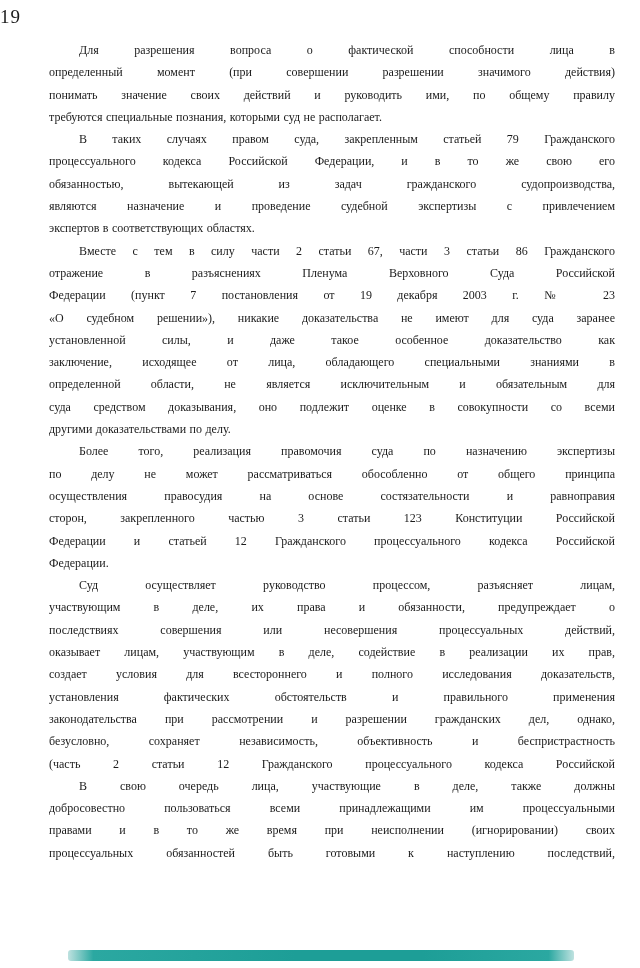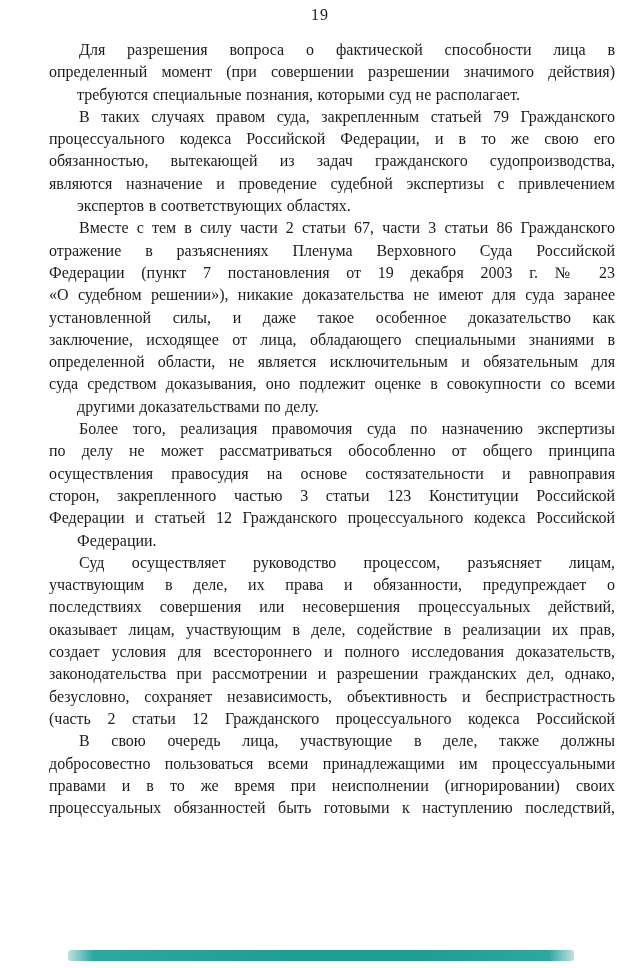--- a/index.html
+++ b/index.html
@@ -14,43 +14,42 @@
     background: #ffffff;
     overflow: hidden;
     font-family: "Liberation Serif", "DejaVu Serif", serif;
     color: #1b1b1b;
   }
   #page-number {
     position: absolute;
     top: 6px;
     left: 0;
     width: 100%;
-    text-align: center;
-    font-size: 16px;
+    font-size: 19px;
     letter-spacing: 1px;
   }
   #text-block {
     position: absolute;
     top: 39px;
     left: 49px;
     width: 566px;
-    font-size: 16px;
+    font-size: 12px;
     line-height: 22.3px;
     text-rendering: optimizeLegibility;
   }
   .paragraph { margin: 0; padding: 0; }
   .line {
     text-align: justify;
     text-align-last: justify;
     text-justify: inter-word;
     white-space: normal;
     word-spacing: 0.5px;
   }
   .line.first { text-indent: 30px; }
-  .line.last  { text-align-last: left; margin-left: 28px; }
+  .line.last  { text-align-last: left; }
   #footer-bar {
     position: absolute;
     top: 950px;
     left: 68px;
     width: 506px;
     height: 11px;
     border-radius: 3px;
     
   }
 </style>
@@ -58,20 +57,21 @@
 <body>
 
 <div id="page">
   <div id="page-number" data-bind="page.number">19</div>
 
   <div id="text-block">
 
   <div class="paragraph">
         <div class="line first">Для разрешения вопроса о фактической способности лица в</div>
         <div class="line">определенный момент (при совершении разрешении значимого действия)</div>
+        <div class="line">понимать значение своих действий и руководить ими, по общему правилу</div>
         <div class="line last">требуются специальные познания, которыми суд не располагает.</div>
       </div>
       <div class="paragraph">
         <div class="line first">В таких случаях правом суда, закрепленным статьей 79 Гражданского</div>
         <div class="line">процессуального кодекса Российской Федерации, и в то же свою его</div>
         <div class="line">обязанностью, вытекающей из задач гражданского судопроизводства,</div>
         <div class="line">являются назначение и проведение судебной экспертизы с привлечением</div>
         <div class="line last">экспертов в соответствующих областях.</div>
       </div>
       <div class="paragraph">
@@ -92,20 +92,21 @@
         <div class="line">сторон, закрепленного частью 3 статьи 123 Конституции Российской</div>
         <div class="line">Федерации и статьей 12 Гражданского процессуального кодекса Российской</div>
         <div class="line last">Федерации.</div>
       </div>
       <div class="paragraph">
         <div class="line first">Суд осуществляет руководство процессом, разъясняет лицам,</div>
         <div class="line">участвующим в деле, их права и обязанности, предупреждает о</div>
         <div class="line">последствиях совершения или несовершения процессуальных действий,</div>
         <div class="line">оказывает лицам, участвующим в деле, содействие в реализации их прав,</div>
         <div class="line">создает условия для всестороннего и полного исследования доказательств,</div>
+        <div class="line">установления фактических обстоятельств и правильного применения</div>
         <div class="line">законодательства при рассмотрении и разрешении гражданских дел, однако,</div>
         <div class="line">безусловно, сохраняет независимость, объективность и беспристрастность</div>
         <div class="line">(часть 2 статьи 12 Гражданского процессуального кодекса Российской</div>
       </div>
       <div class="paragraph">
         <div class="line first">В свою очередь лица, участвующие в деле, также должны</div>
         <div class="line">добросовестно пользоваться всеми принадлежащими им процессуальными</div>
         <div class="line">правами и в то же время при неисполнении (игнорировании) своих</div>
         <div class="line">процессуальных обязанностей быть готовыми к наступлению последствий,</div>
       </div>

